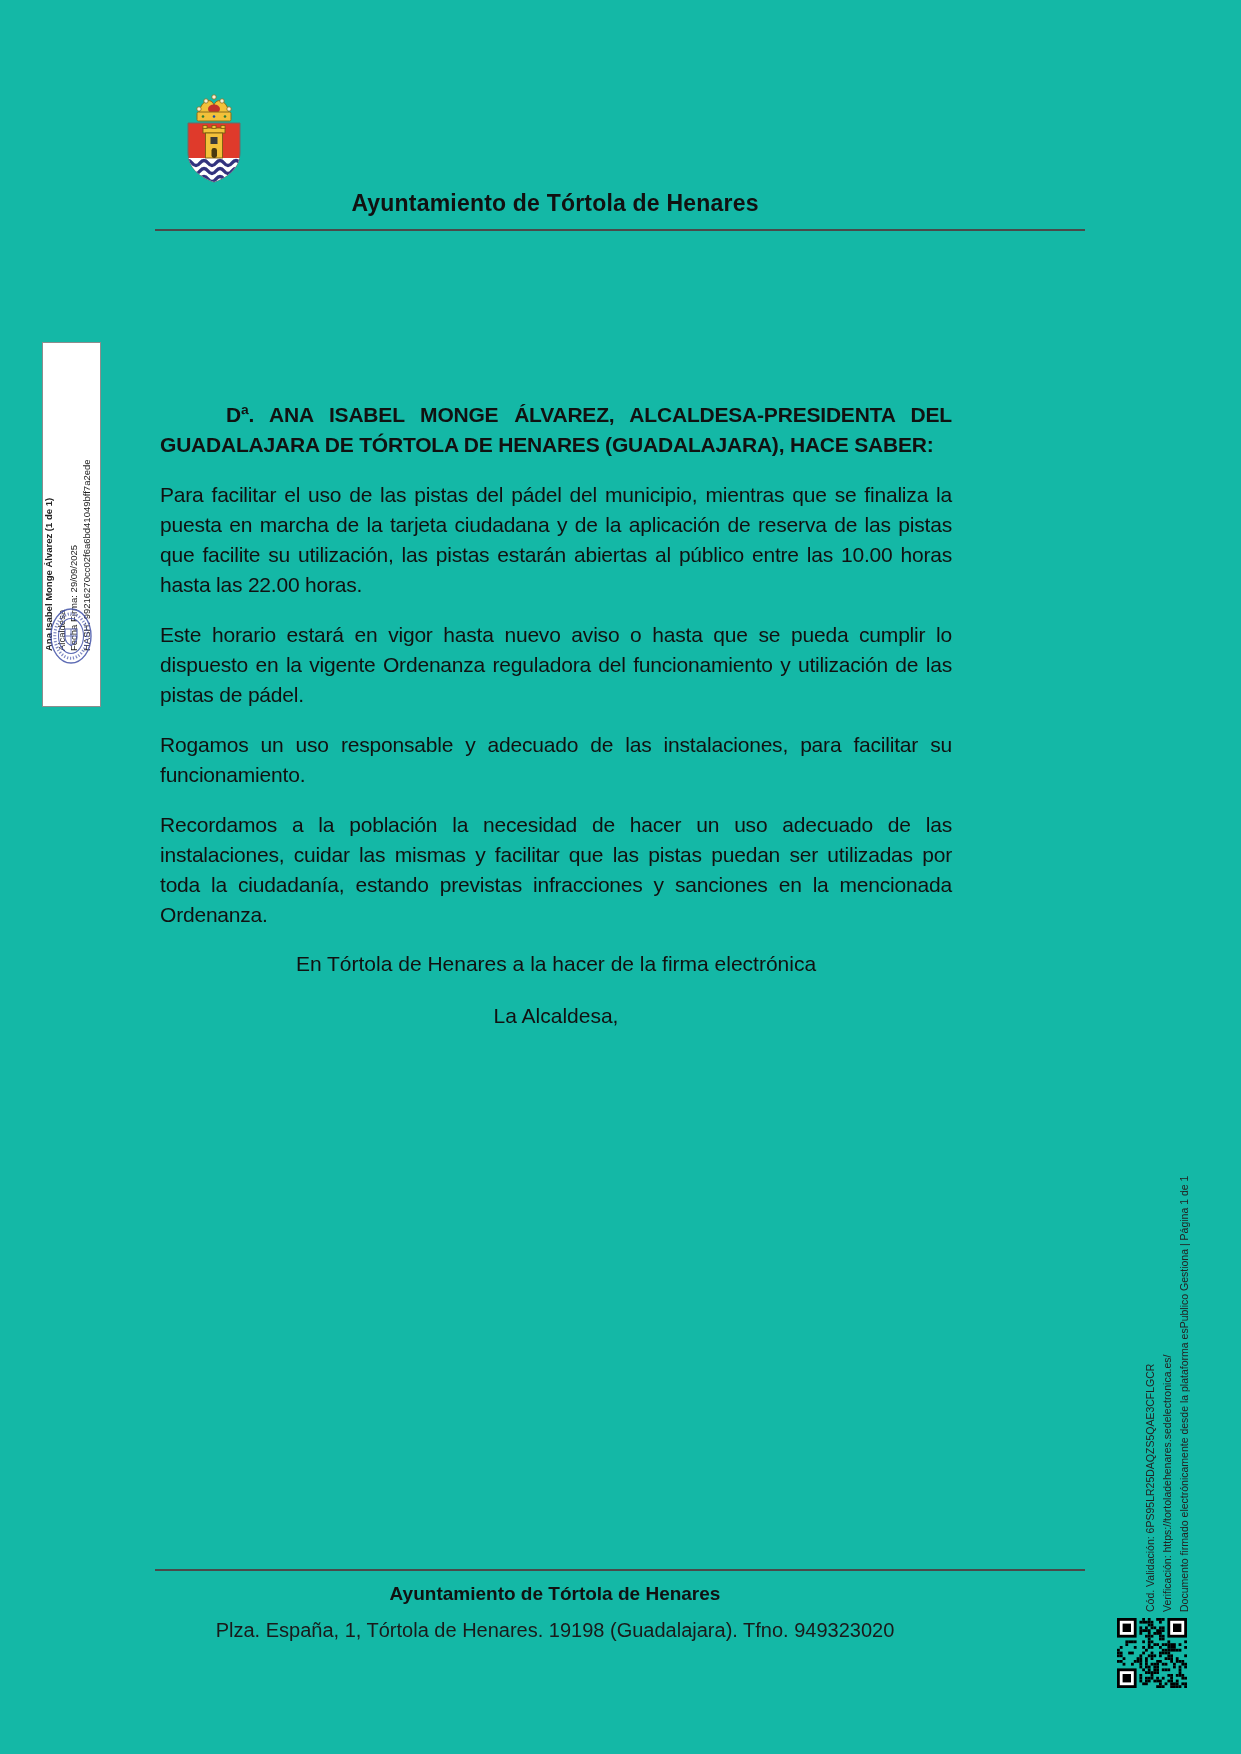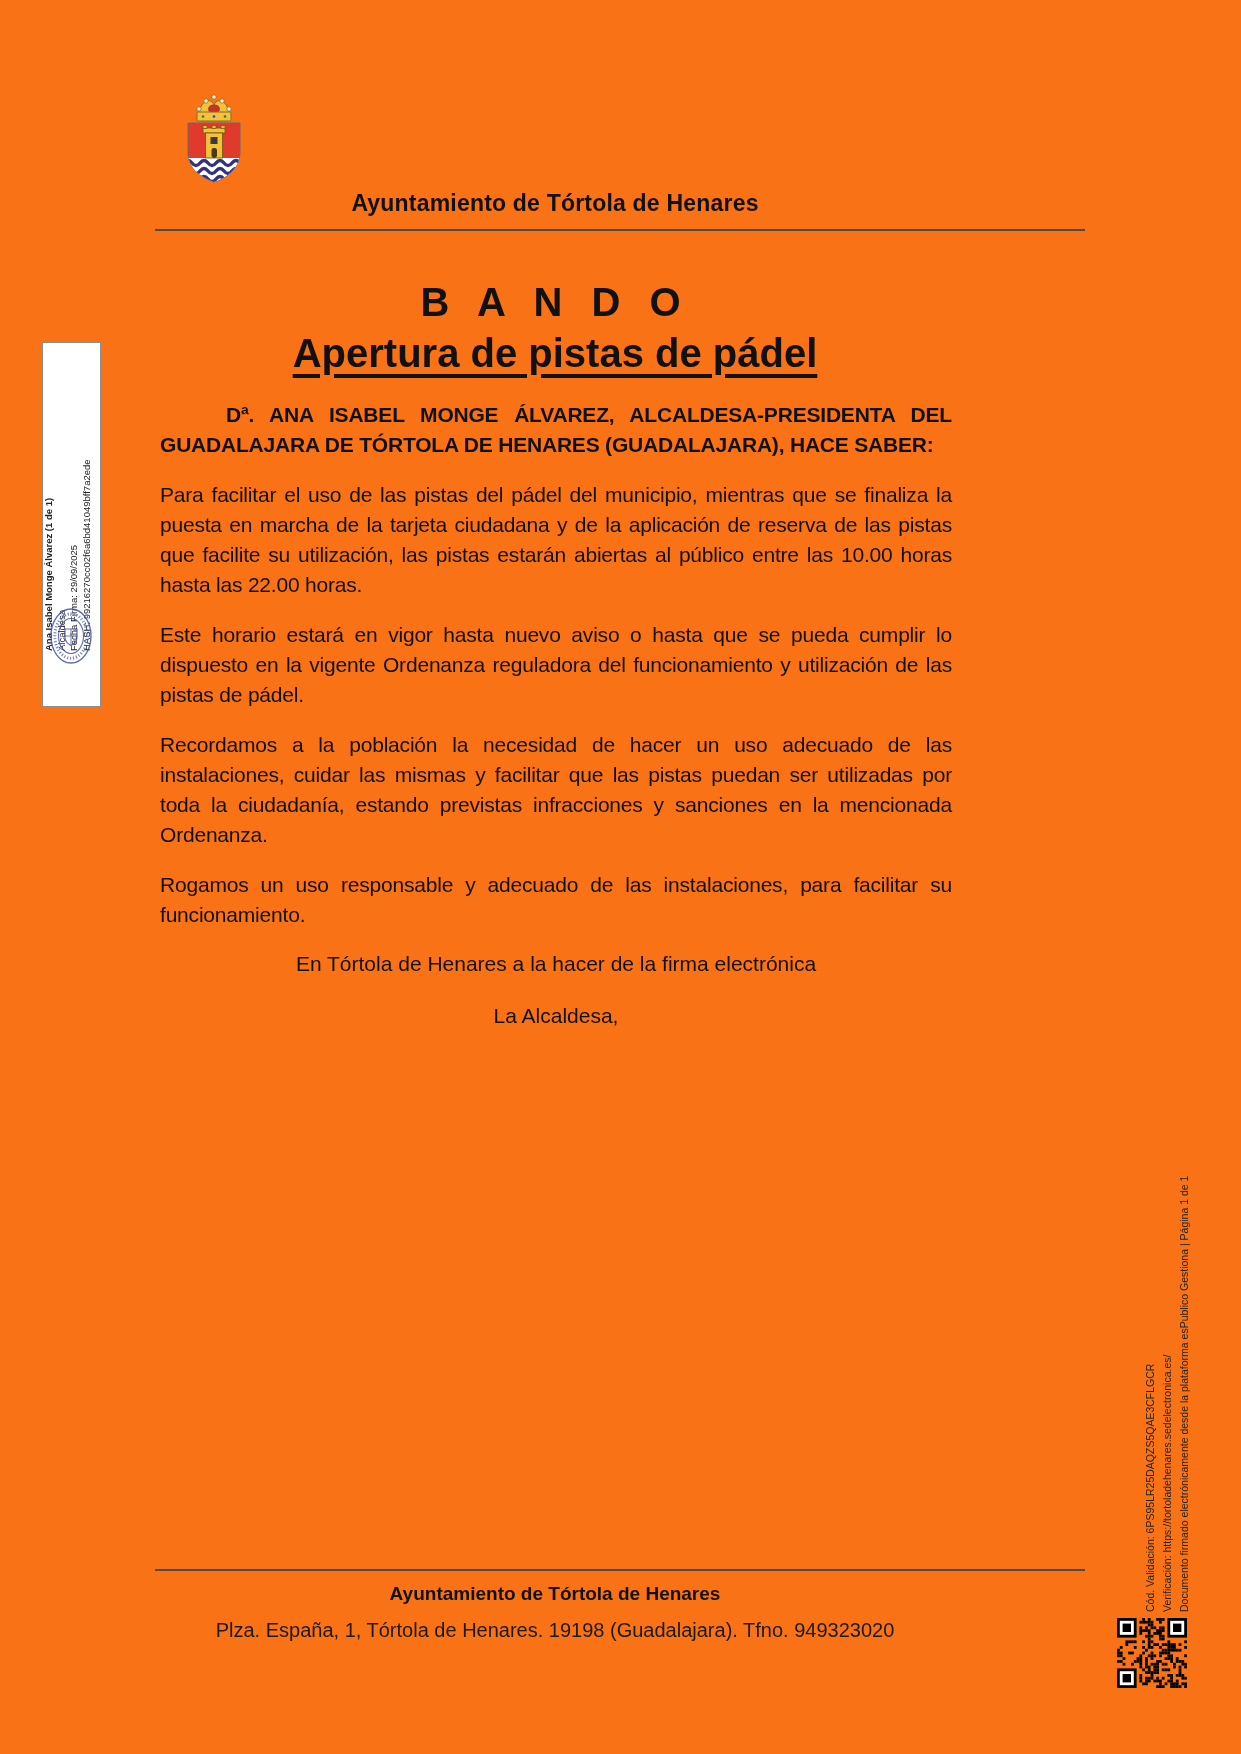--- a/index.html
+++ b/index.html
@@ -1,18 +1,18 @@
 <!DOCTYPE html>
 <html><head>
 <meta charset="utf-8">
 <style>
   html,body{margin:0;padding:0;background:#e8e8e8;}
   .page{
     position:relative;width:1241px;height:1754px;margin:0 auto;
-    background:#f97316;overflow:hidden;
+    background:#14b8a6;overflow:hidden;
     font-family:"Liberation Sans",sans-serif;color:#111;
   }
   
   .crest{position:absolute;left:176px;top:92px;width:76px;height:94px;}
   .header-title{
     position:absolute;left:155px;top:190px;width:800px;
     font-size:23px;font-weight:bold;text-align:center;letter-spacing:.2px;
   }
   .rule{position:absolute;left:155px;width:930px;height:2px;background:#4a4a4a;}
   .rule-top{top:229px;}
@@ -90,31 +90,27 @@
       <rect x="45" y="33.5" width="4" height="3" fill="#f3c13a" stroke="#7a5c10" stroke-width=".8"></rect>
       <rect x="29.5" y="41" width="17" height="25" fill="#f3c13a" stroke="#7a5c10" stroke-width=".9"></rect>
       <rect x="34.5" y="45" width="7" height="7" fill="#3a3a3a"></rect>
       <rect x="35.5" y="56" width="5.5" height="10" rx="2.4" fill="#4a3a10"></rect>
     </g>
   </svg>
 
   <div class="header-title">Ayuntamiento de Tórtola de Henares</div>
   <div class="rule rule-top"></div>
 
-  <div class="doc-title">
-    <div class="l1">B A N D O</div>
-    <div class="l2">Apertura de pistas de pádel</div>
-  </div>
 
   <div class="content">
     <p class="salutation">Dª. ANA ISABEL MONGE ÁLVAREZ, ALCALDESA-PRESIDENTA DEL GUADALAJARA DE TÓRTOLA DE HENARES (GUADALAJARA), HACE SABER:</p>
     <p>Para facilitar el uso de las pistas del pádel del municipio, mientras que se finaliza la puesta en marcha de la tarjeta ciudadana y de la aplicación de reserva de las pistas que facilite su utilización, las pistas estarán abiertas al público entre las 10.00 horas hasta las 22.00 horas.</p>
     <p>Este horario estará en vigor hasta nuevo aviso o hasta que se pueda cumplir lo dispuesto en la vigente Ordenanza reguladora del funcionamiento y utilización de las pistas de pádel.</p>
+    <p>Rogamos un uso responsable y adecuado de las instalaciones, para facilitar su funcionamiento.</p>
     <p>Recordamos a la población la necesidad de hacer un uso adecuado de las instalaciones, cuidar las mismas y facilitar que las pistas puedan ser utilizadas por toda la ciudadanía, estando previstas infracciones y sanciones en la mencionada Ordenanza.</p>
-    <p>Rogamos un uso responsable y adecuado de las instalaciones, para facilitar su funcionamiento.</p>
   </div>
   <div class="closing-place">En Tórtola de Henares a la hacer de la firma electrónica</div>
   <div class="closing-role">La Alcaldesa,</div>
 
   <div class="sign-box">
     <div class="rot-wrap">
       <div class="sign-line b">Ana Isabel Monge Álvarez (1 de 1)</div>
       <div class="sign-line">Alcaldesa</div>
       <div class="sign-line">Fecha Firma: 29/09/2025</div>
       <div class="sign-line">HASH: 99216270cc02f6a6bd41049bff7a2ede</div>

